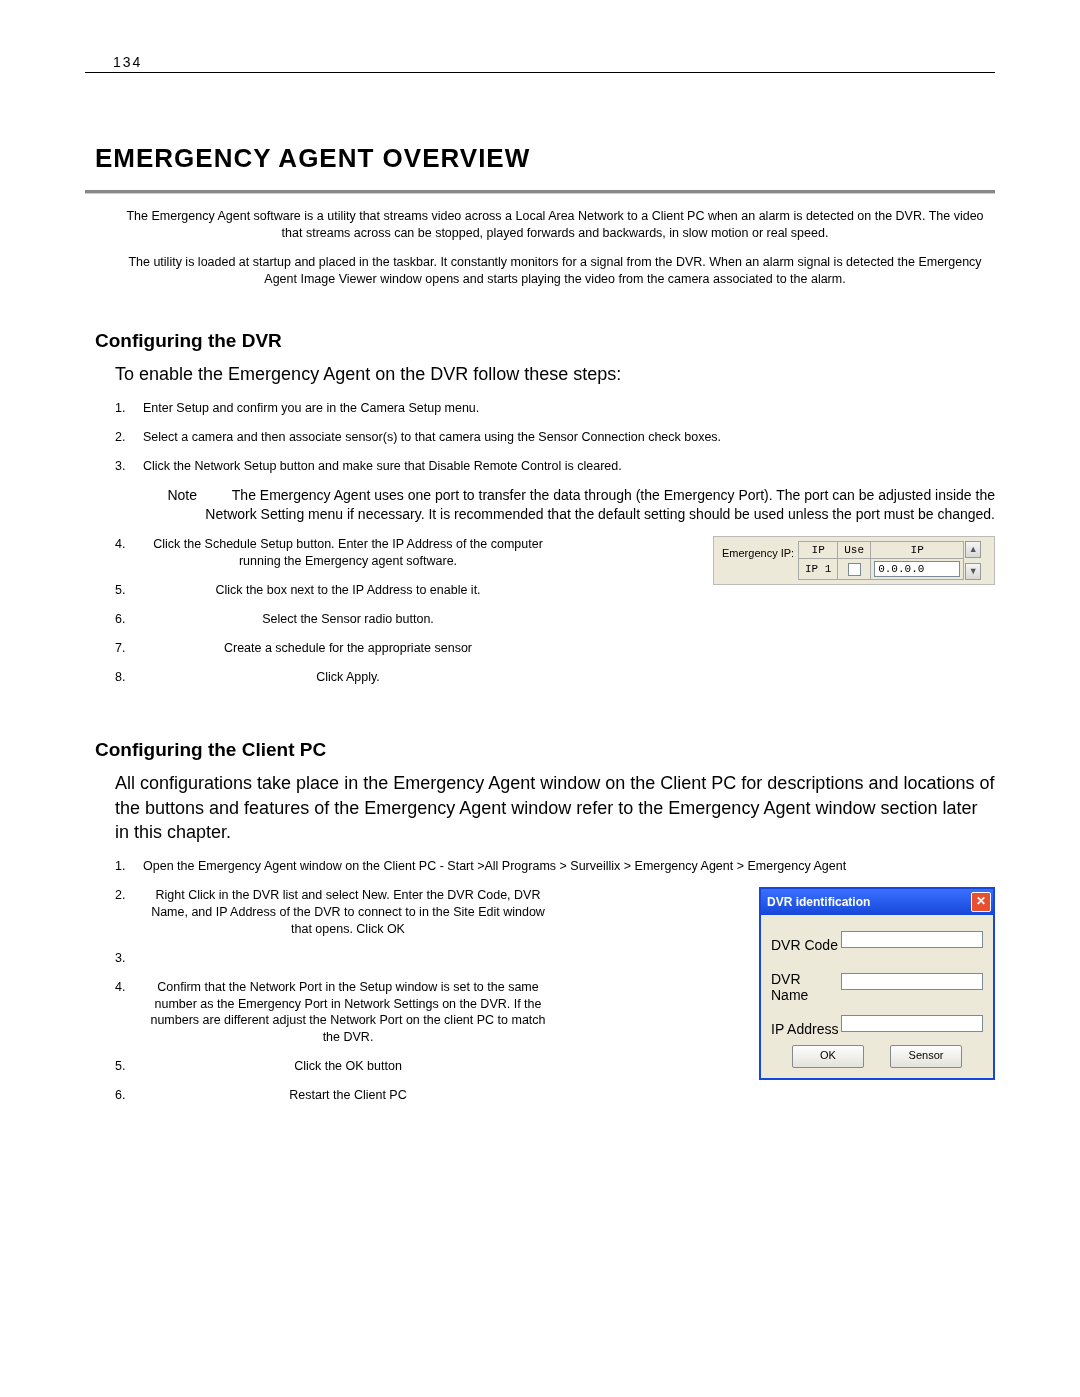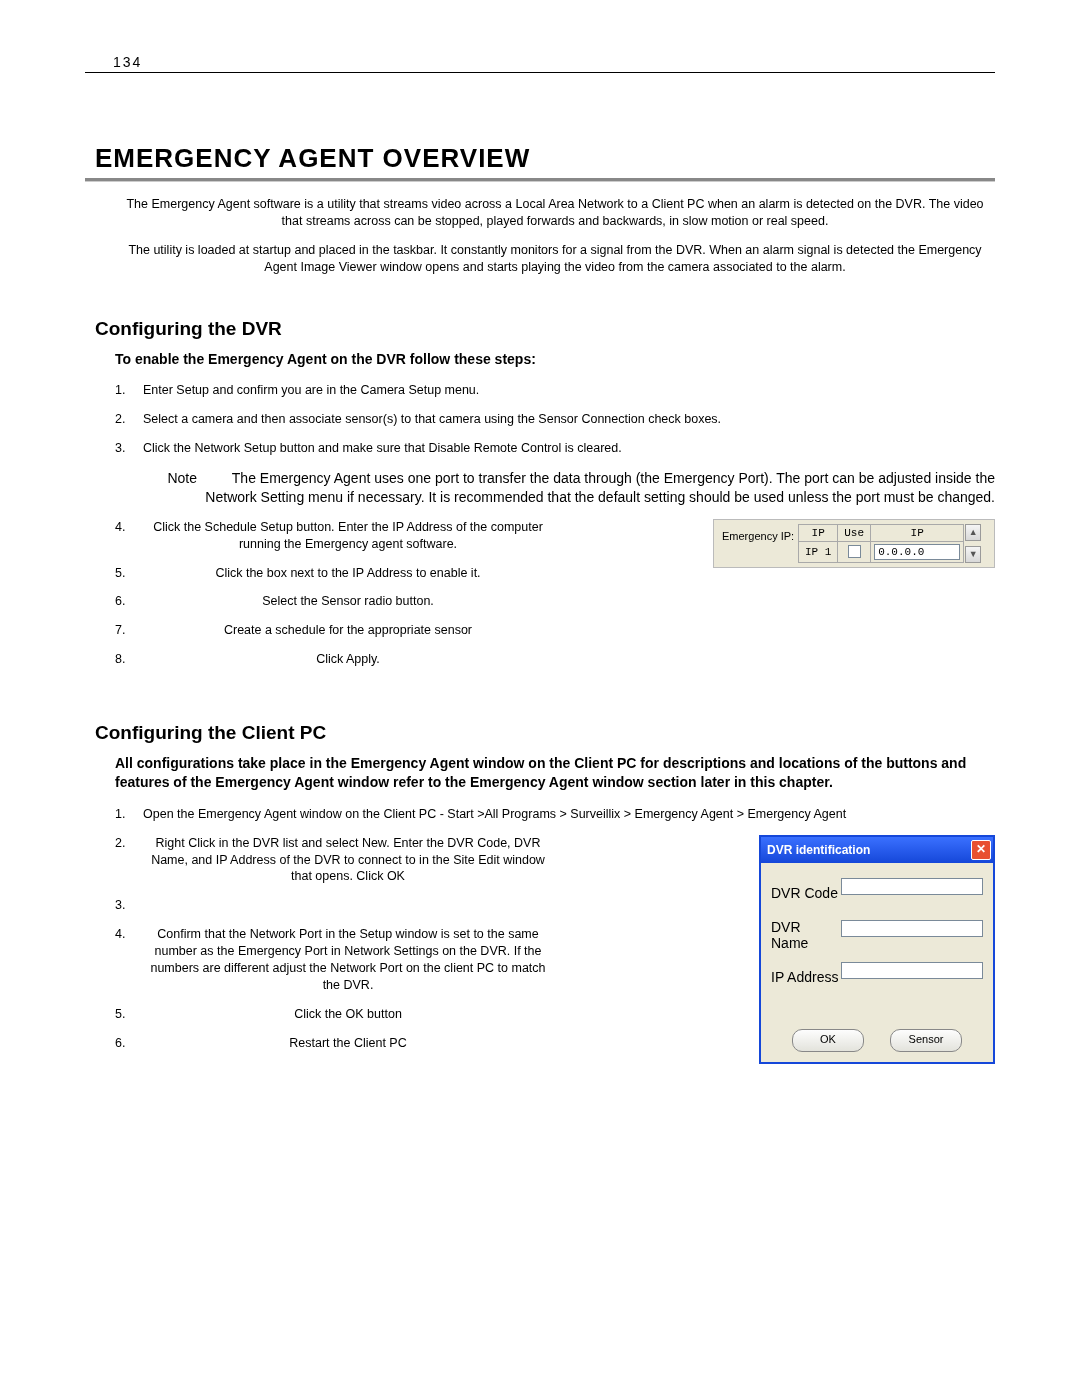--- a/index.html
+++ b/index.html
@@ -22,21 +22,21 @@
   .top-rule {
     border: none;
     border-top: 1.5px solid #000;
     margin: 0 0 70px 0;
   }
 
   .main-heading {
     font-size: 26px;
     font-weight: bold;
     letter-spacing: 1px;
-    margin-bottom: 4px;
+    margin-bottom: 16px;
     margin-left: 10px;
   }
   .heading-rule {
     border: none;
     border-top: 3px solid #888;
     border-bottom: 1px solid #ccc;
     height: 0;
     margin: 0 0 14px 0;
   }
   .intro-para {
@@ -46,25 +46,24 @@
     padding-left: 30px;
     text-align: center;
   }
 
   .sub-heading {
     font-size: 19px;
     font-weight: bold;
     margin: 42px 0 10px 10px;
   }
   .sub-intro {
-    font-size: 14px;
+    font-size: 18px;
     line-height: 1.35;
     margin: 0 0 14px 0;
     padding-left: 30px;
-    font-weight: bold;
   }
 
   .steps {
     padding-left: 30px;
   }
   .step-row {
     display: flex;
     font-size: 12.5px;
     line-height: 1.35;
     margin-bottom: 12px;
@@ -235,22 +234,21 @@
     margin-bottom: 2px;
   }
   .dvr-btn {
     width: 70px;
     height: 21px;
     border: 1px solid #888;
     background: linear-gradient(#fdfdfd, #e3e3dc);
     font-size: 11px;
     text-align: center;
     line-height: 19px;
-    border-radius: 10px;
-    margin-top: 36px;
+    border-radius: 2px;
   }
 
   .left-constrained .step-text { max-width: 410px; text-align: center; }
 </style>
 </head>
 <body>
 
 <div class="page">
 
   <div class="page-number">134</div>

